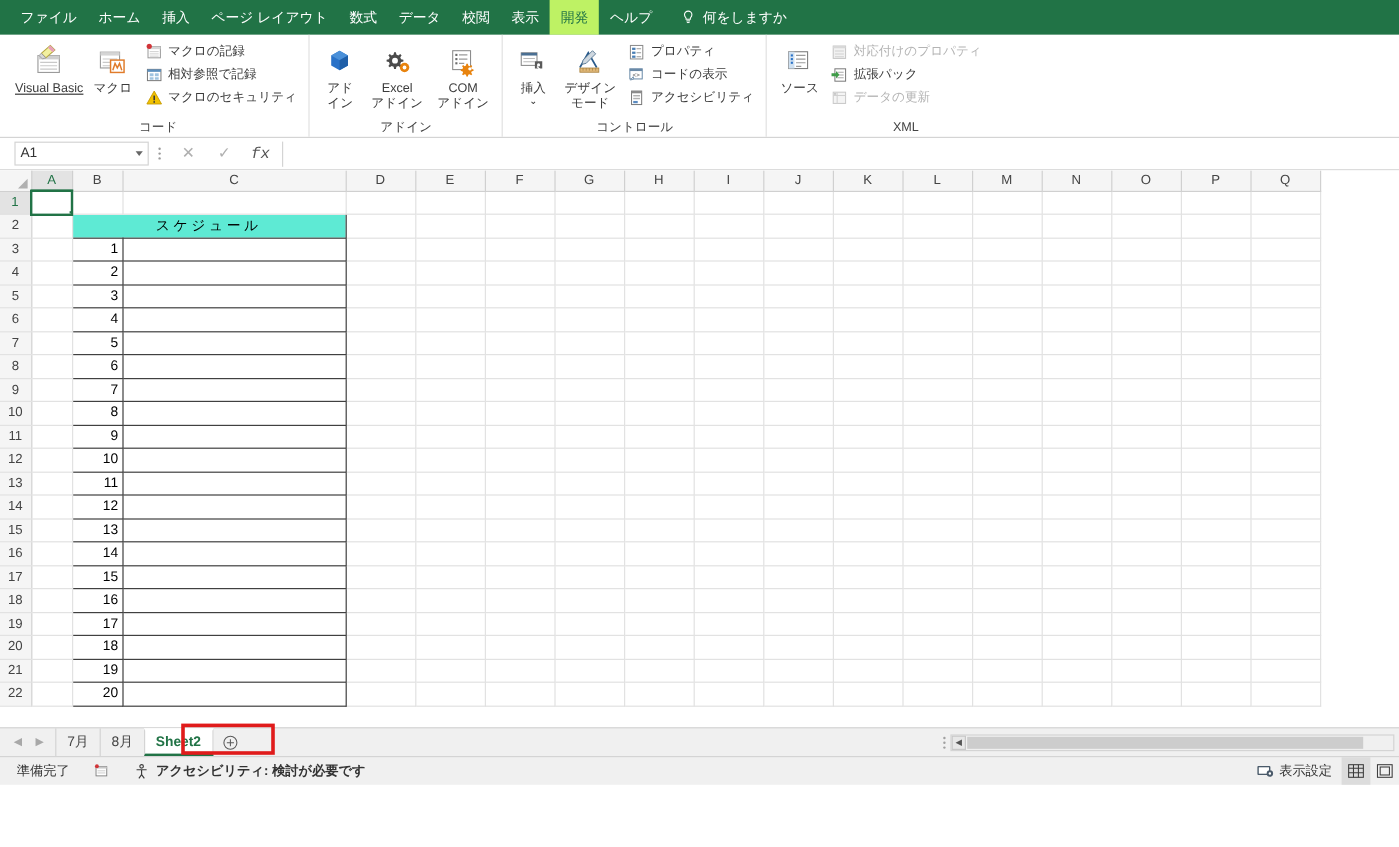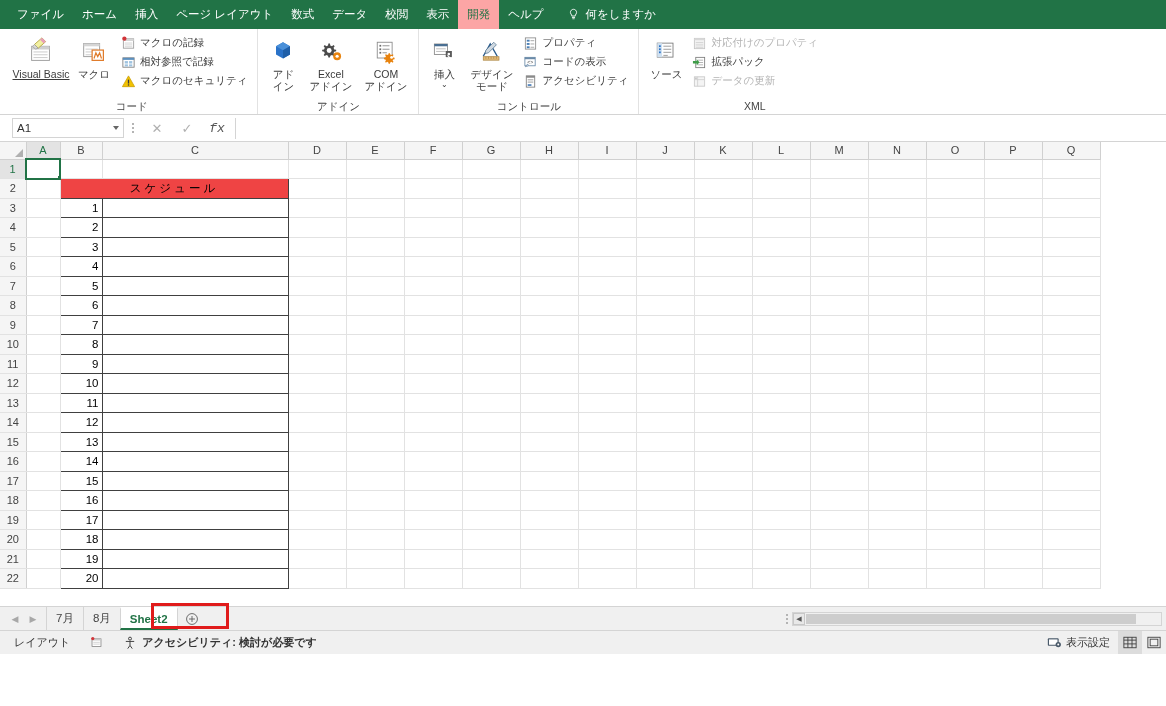--- a/index.html
+++ b/index.html
@@ -22,21 +22,21 @@
   }
   .tab {
     display: flex; align-items: center;
     padding: 0 9px;
     font-size: 11.5px;
     color: #ffffff;
     white-space: nowrap;
     cursor: default;
   }
   .tab.active {
-    background: #fca5a5;
+    background: #bef264;
     color: #217346;
     font-weight: normal;
   }
   .tellme {
     display: flex; align-items: center; gap: 6px;
     padding: 0 8px 0 14px;
     font-size: 11.5px; color: #ffffff;
     white-space: nowrap;
   }
   .bulb { width: 13px; height: 13px; display:inline-block; position: relative; }
@@ -201,21 +201,21 @@
     white-space: nowrap;
     cursor: cell;
   }
   td.cell.num { text-align: right; padding-right: 3px; }
   td.cell.bordered {
     border-right: 1px solid #404040;
     border-bottom: 1px solid #404040;
     border-left: 1px solid #404040;
   }
   td.cell.title {
-    background: #ef4444;
+    background: #5eead4;
     text-align: center;
     letter-spacing: 3px;
     border: 1px solid #404040;
     font-size: 11.5px;
   }
   td.cell.active {
     outline: 2px solid #217346;
     outline-offset: -1px;
     position: relative;
   }
@@ -1110,21 +1110,21 @@
     <div class="hsb">
       <div class="hsb-btn">◀</div>
       <div class="hsb-thumb"></div>
     </div>
   </div>
   <div class="annot-box" style="left:151px; top:-4px; width:78px; height:26px;"></div>
 </div>
 
 <div class="statusbar">
   <div class="sb-item">
-    <span>レイアウト</span>
+    <span>準備完了</span>
   </div>
   <div class="sb-item">
     <svg width="13" height="13" viewBox="0 0 16 16">
       <rect x="2.5" y="3.5" width="11" height="9.5" fill="#ffffff" stroke="#7a7a7a" stroke-width="0.9"></rect>
       <rect x="2.5" y="3.5" width="11" height="2" fill="#c8c8c8"></rect>
       <line x1="4" y1="7.8" x2="12" y2="7.8" stroke="#c0c0c0" stroke-width="0.8"></line>
       <line x1="4" y1="10" x2="12" y2="10" stroke="#c0c0c0" stroke-width="0.8"></line>
       <circle cx="3.4" cy="3.2" r="2" fill="#d13438"></circle>
     </svg>
   </div>

